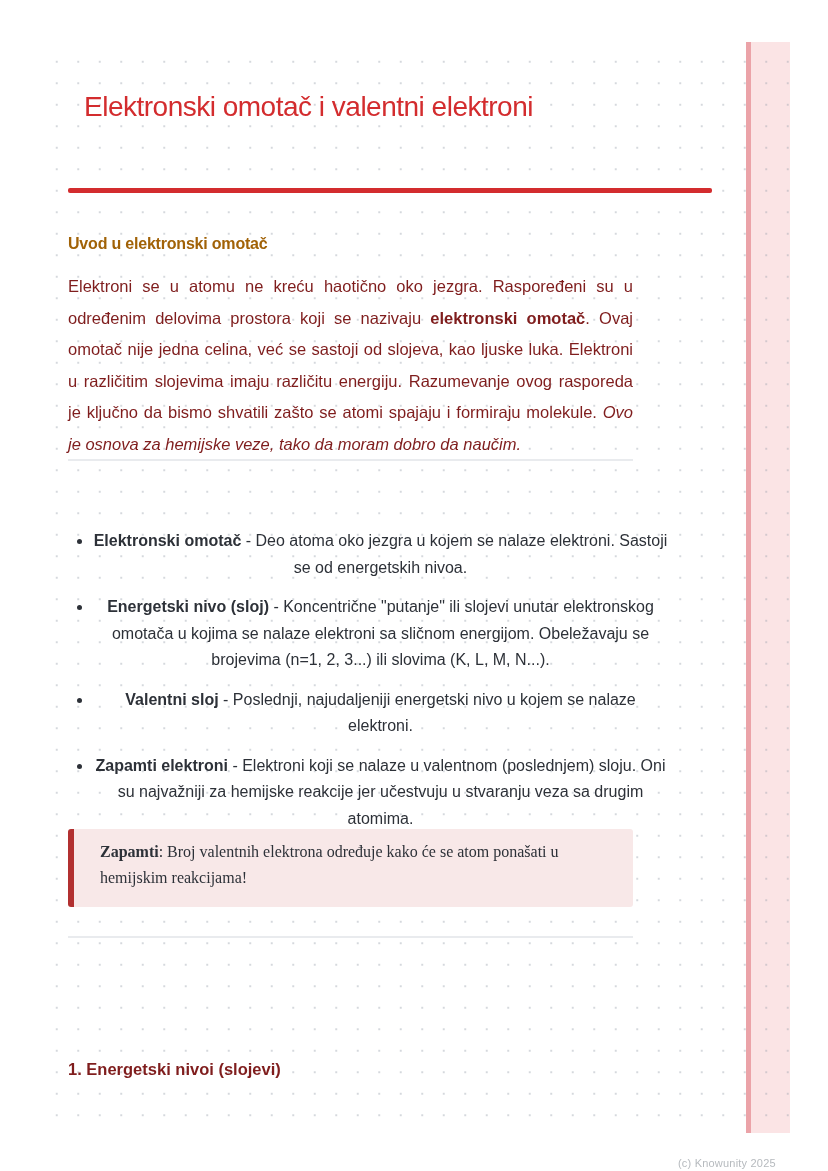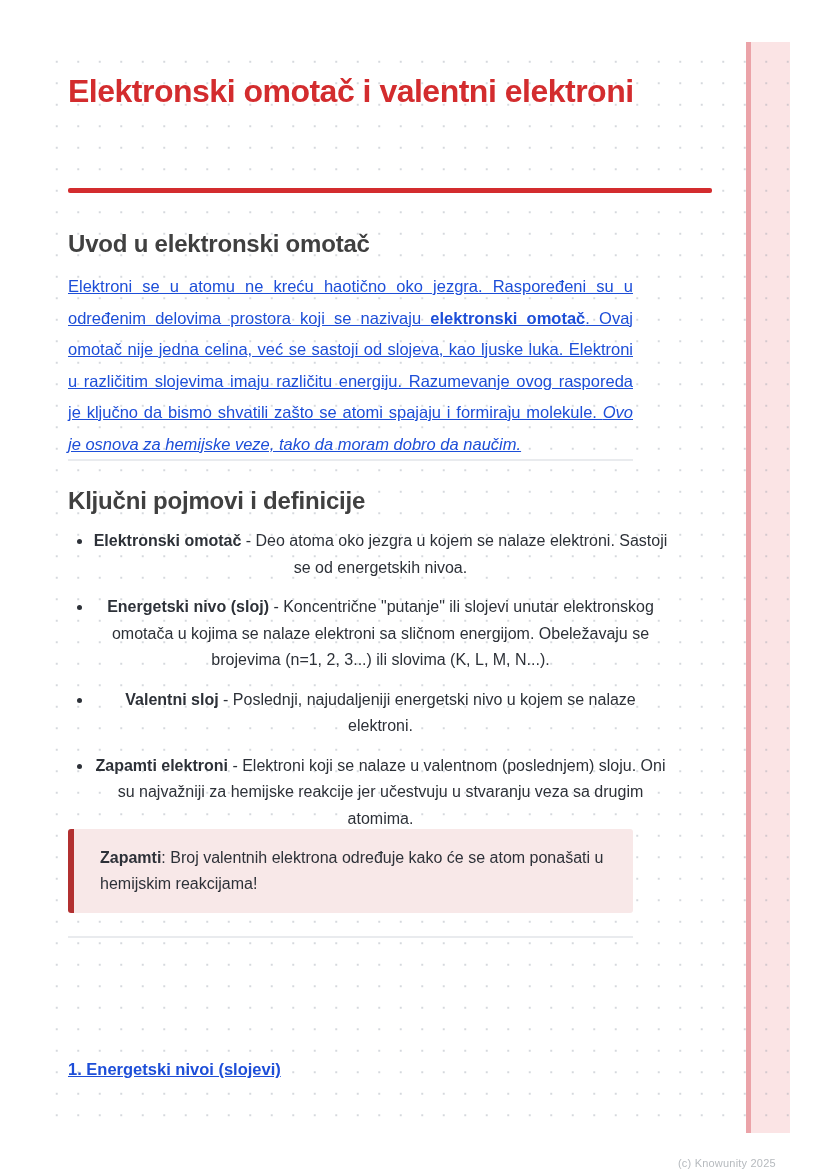--- a/index.html
+++ b/index.html
@@ -15,49 +15,50 @@
   }
   
   .dots{
     position:absolute;left:40px;top:42px;width:750px;height:1091px;
     background-image:radial-gradient(circle,rgba(150,158,170,0.40) 1.1px,transparent 1.5px);
     background-size:21.5px 21.5px;background-position:6px 9px;
     pointer-events:none;
   }
   .block{position:absolute;left:68px;}
   h1.doc-title{
-    margin:0;top:64px;width:660px;
-    font-size:32px;line-height:54px;font-weight:bold;letter-spacing:-0.5px;
+    margin:16px;top:64px;width:660px;
+    font-size:28px;line-height:54px;font-weight:normal;letter-spacing:-0.5px;
     color:#d32c2e;
   }
   .title-rule{top:188px;width:644px;height:5px;background:#d32c2e;border-radius:2px;}
   h2.sec{
-    margin:0;width:600px;font-size:24px;line-height:28px;font-weight:bold;
-    color:#404040;letter-spacing:-0.2px;
+    margin:0;width:600px;font-size:16px;line-height:28px;font-weight:bold;
+    color:#a16207;letter-spacing:-0.2px;
   }
   .h2-intro{top:230px;}
   .h2-terms{top:487px;}
   .h2-detail{top:960px;}
   p.body{
-    margin:0;width:565px;font-size:16.5px;line-height:31.5px;color:#1d4ed8;text-decoration:underline;
+    margin:0;width:565px;font-size:16.5px;line-height:31.5px;color:#7f1d1d;
   }
   .p-intro{top:271px;text-align:justify;}
   .divider{width:565px;height:2px;background:#e9ebee;}
   .div-1{top:459px;}
   .div-2{top:936px;}
   ul.terms{
     margin:0;top:528px;width:575px;padding-left:25px;list-style:disc;
   }
   ul.terms li{
     font-size:16px;line-height:26.5px;margin-bottom:13px;color:#2d3138;text-align:center;
   }
   .callout{
     top:829px;width:565px;box-sizing:border-box;
     background:#f8e8e8;border-left:6px solid #b23030;border-radius:3px;
-    padding:16px 26px 16px 26px;
+    padding:10px 26px 16px 26px;
+    font-family:Liberation Serif, serif;
   }
   .callout p{margin:0;font-size:16px;line-height:26px;color:#2d3138;}
   .p-detail{top:1013px;font-size:16px;}
   .p-sub{top:1054px;font-size:16.5px;font-weight:bold;}
   .footer{
     position:absolute;top:1157px;left:678px;z-index:5;
     font-size:11px;color:#b6babe;letter-spacing:0.2px;
   }
   strong{font-weight:bold;}
   em{font-style:italic;}
@@ -71,21 +72,20 @@
   <div class="dots"></div>
 
   <h1 class="doc-title block">Elektronski omotač i valentni elektroni</h1>
   <div class="title-rule block"></div>
 
   <h2 class="sec h2-intro block">Uvod u elektronski omotač</h2>
   <p class="body p-intro block"><span>Elektroni se u atomu ne kreću haotično oko jezgra. Raspoređeni su u određenim delovima prostora koji se nazivaju </span><strong>elektronski omotač</strong><span>. Ovaj omotač nije jedna celina, već se sastoji od slojeva, kao ljuske luka. Elektroni u različitim slojevima imaju različitu energiju. Razumevanje ovog rasporeda je ključno da bismo shvatili zašto se atomi spajaju i formiraju molekule. </span><em>Ovo je osnova za hemijske veze, tako da moram dobro da naučim.</em></p>
 
   <div class="divider div-1 block"></div>
 
-  <h2 class="sec h2-terms block">Ključni pojmovi i definicije</h2>
 
   <ul class="terms block">
     <li><strong>Elektronski omotač</strong><span> - Deo atoma oko jezgra u kojem se nalaze elektroni. Sastoji se od energetskih nivoa.</span></li>
     <li><strong>Energetski nivo (sloj)</strong><span> - Koncentrične "putanje" ili slojevi unutar elektronskog omotača u kojima se nalaze elektroni sa sličnom energijom. Obeležavaju se brojevima (n=1, 2, 3...) ili slovima (K, L, M, N...).</span></li>
     <li><strong>Valentni sloj</strong><span> - Poslednji, najudaljeniji energetski nivo u kojem se nalaze elektroni.</span></li>
     <li><strong>Zapamti elektroni</strong><span> - Elektroni koji se nalaze u valentnom (poslednjem) sloju. Oni su najvažniji za hemijske reakcije jer učestvuju u stvaranju veza sa drugim atomima.</span></li>
   </ul>
 
   <div class="callout block">
     <p><strong>Zapamti</strong><span>: Broj valentnih elektrona određuje kako će se atom ponašati u hemijskim reakcijama!</span></p>

